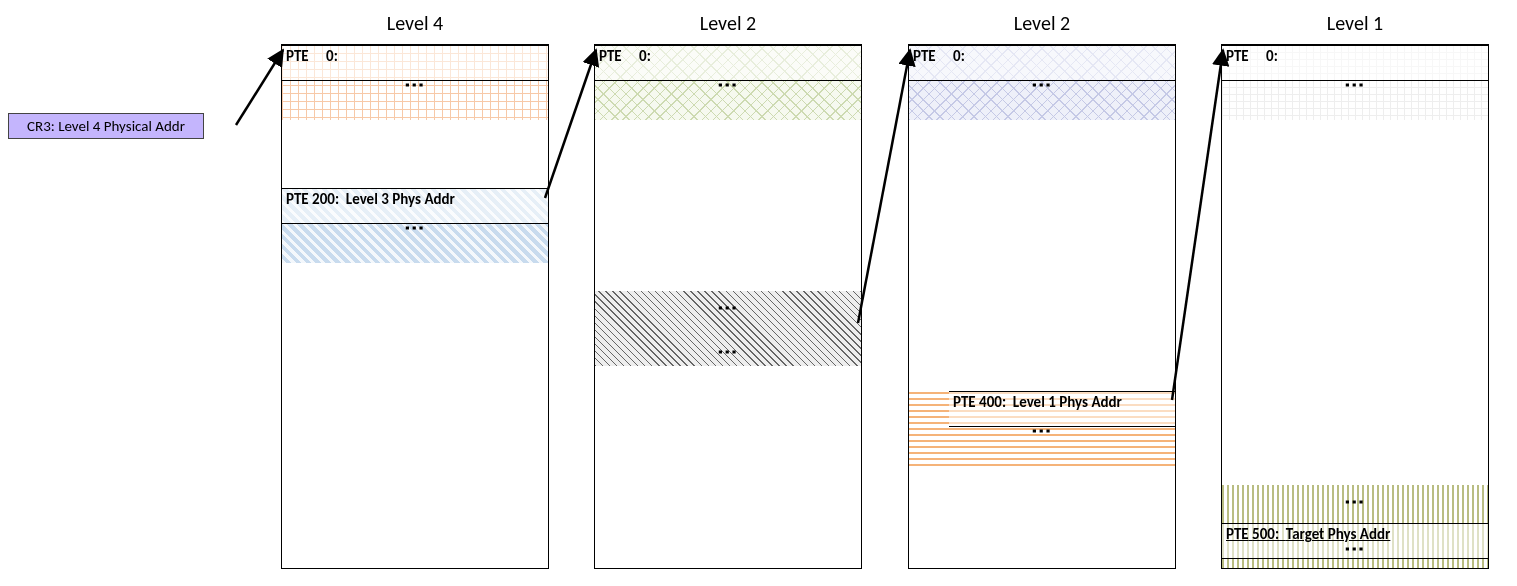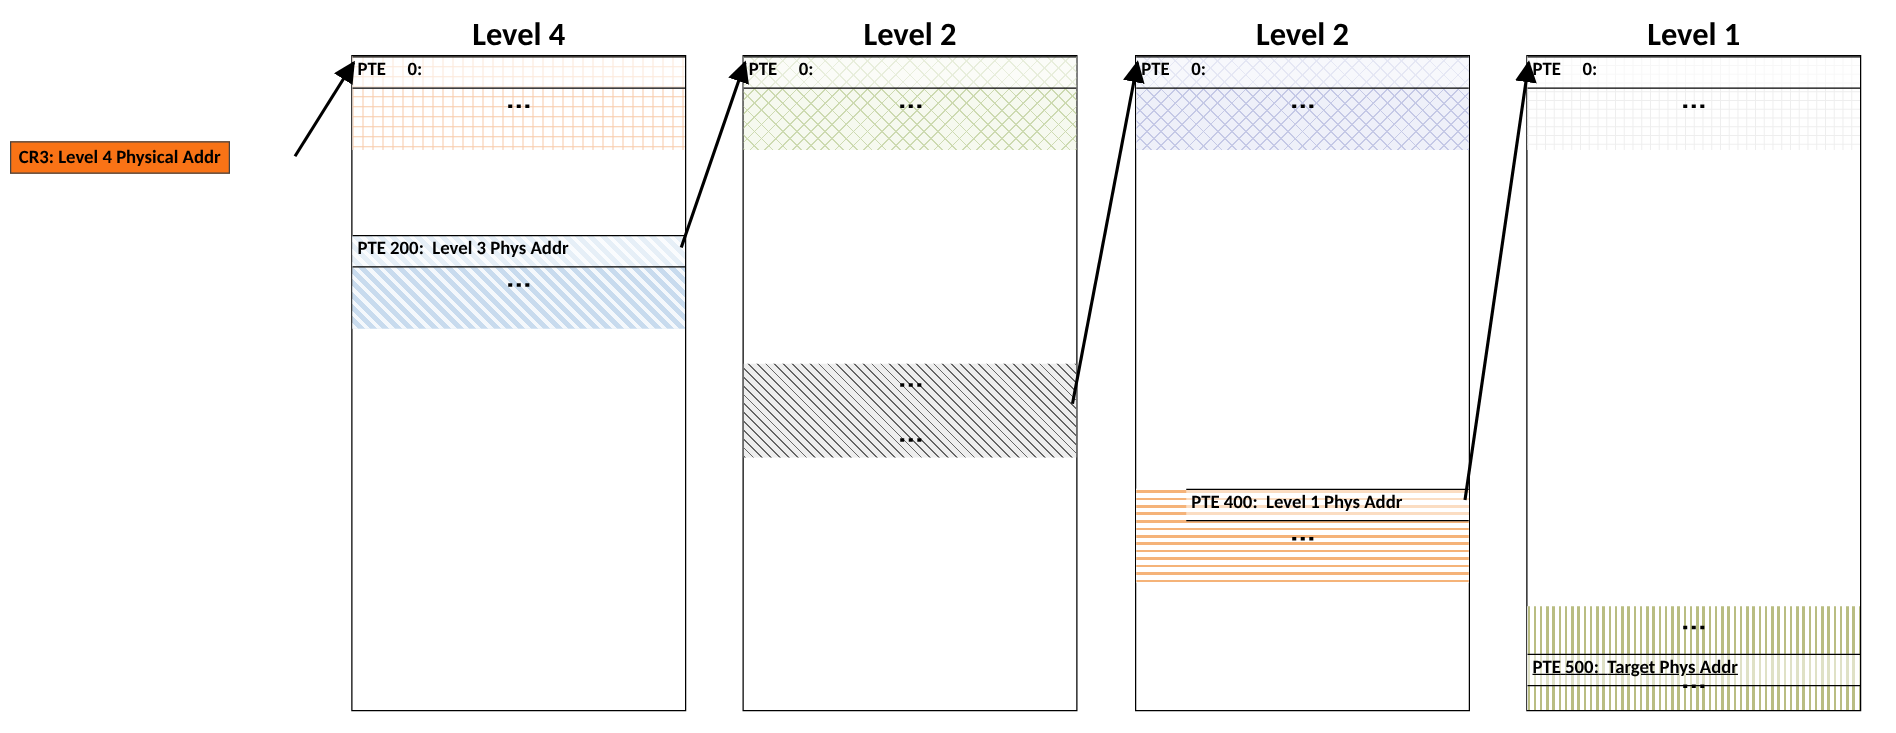--- a/index.html
+++ b/index.html
@@ -8,22 +8,22 @@
     font-family: Calibri, Arial, sans-serif;
     background: #fff;
   }
   #canvas {
     position: relative;
     width: 1517px;
     height: 586px;
   }
   .title {
     position: absolute;
-    font-size: 26px;
-    font-weight: bold;
+    font-size: 20px;
+    font-weight: normal;
     color: #000;
     text-align: center;
     width: 268px;
   }
   .table-box {
     position: absolute;
     width: 268px;
     height: 525px;
     border: 1.5px solid #000;
     box-sizing: border-box;
@@ -32,21 +32,21 @@
   .region {
     position: absolute;
     left: 0;
     right: 0;
     box-sizing: border-box;
   }
   .pte-row {
     position: absolute;
     left: 0;
     right: 0;
-    height: 26px;
+    height: 36px;
     border-top: 1px solid #000;
     border-bottom: 1px solid #000;
     font-size: 15px;
     font-weight: bold;
     padding-left: 4px;
     line-height: 21px;
     box-sizing: border-box;
     background: rgba(255,255,255,0.55);
   }
   .pte-row .idx {
@@ -59,24 +59,24 @@
     transform: translateX(-50%);
     font-size: 20px;
     font-weight: bold;
     letter-spacing: 2px;
     writing-mode: vertical-rl;
     line-height: 1;
   }
   .cr3-box {
     position: absolute;
     border: 1px solid #444;
-    background: #f97316;
+    background: #c4b5fd;
     font-size: 15px;
-    font-weight: bold;
-    padding: 3px 6px;
+    font-weight: normal;
+    padding: 3px 18px;
     white-space: nowrap;
   }
   svg.arrows {
     position: absolute;
     left: 0;
     top: 0;
     width: 1517px;
     height: 586px;
     pointer-events: none;
   }

